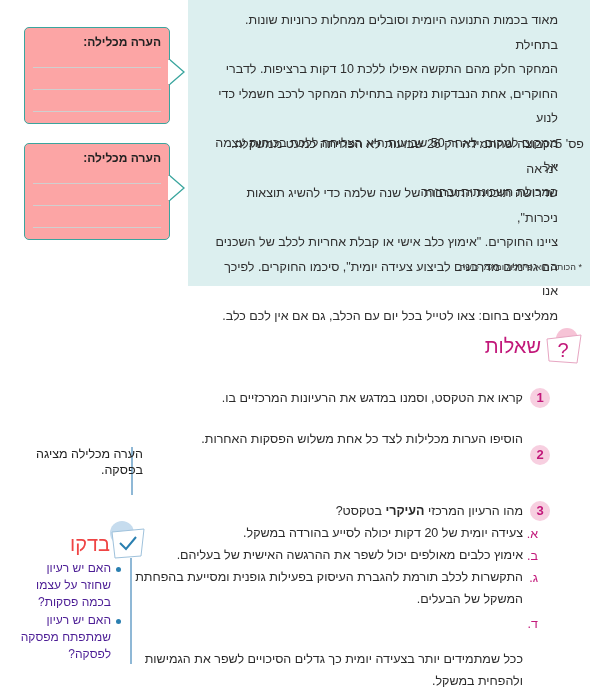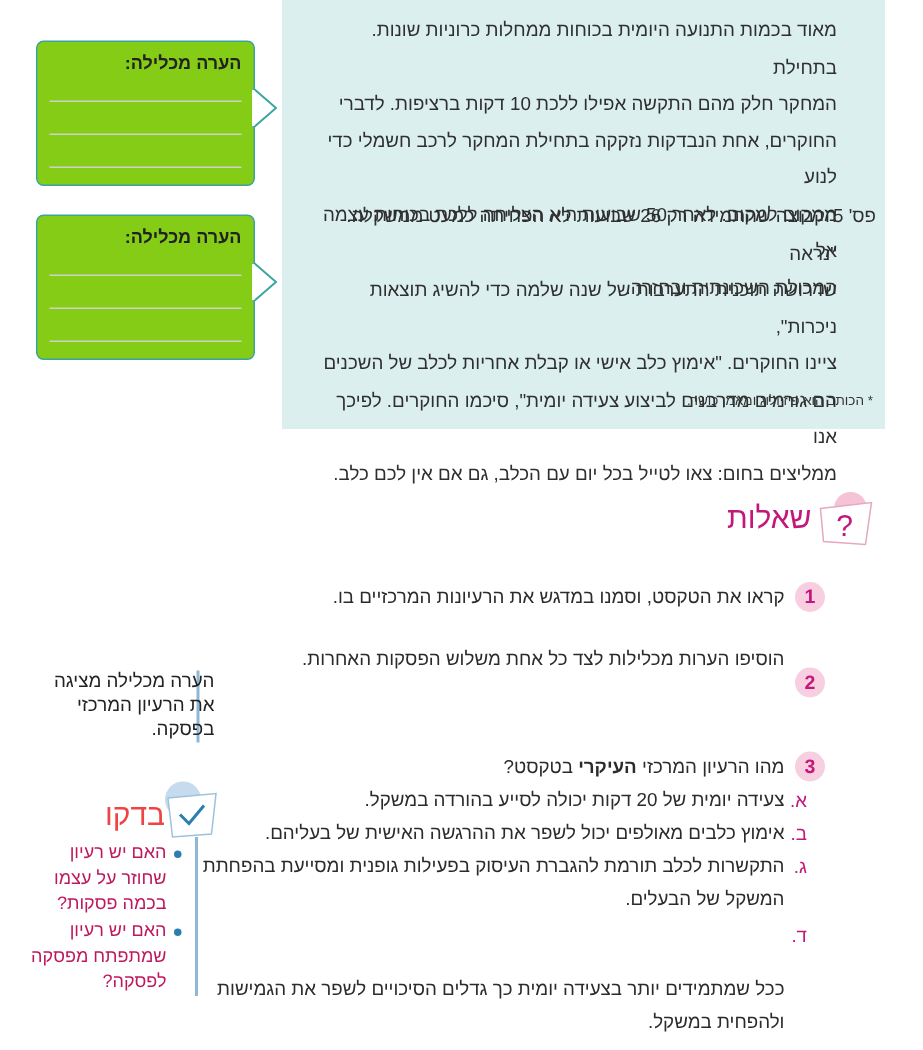--- a/index.html
+++ b/index.html
@@ -19,21 +19,21 @@
     .para1 { top:8px; }
     .para2 { top:132px; }
     .para-label {
       position:absolute; right:6px; top:132px; direction:rtl; font-size:12.5px; line-height:24.5px; color:#2f2f2f;
     }
     .footnote {
       position:absolute; right:8px; top:262px; direction:rtl; font-size:9px; color:#333;
     }
     
     .note {
-      left:24px; width:144px; height:95px; border:1.3px solid #3aa59e; border-radius:5px; background:#84cc16;
+      left:24px; width:144px; height:95px; border:1.3px solid #3aa59e; border-radius:5px; background:#fca5a5;
     }
     .note1 { top:27px; }
     .note2 { top:143px; }
     .note-title {
       position:absolute; right:8px; top:7px; direction:rtl; font-weight:bold; font-size:12px; color:#222;
     }
     .note-line { position:absolute; left:8px; right:8px; height:1px; background:#cfcfcf; }
     .note-arrow { position:absolute; right:-17px; top:30px; width:18px; height:28px; }
     
     .q-title {
@@ -51,30 +51,30 @@
     
     .tip {
       right:472px; top:446px; width:110px; direction:rtl; font-size:12.5px; line-height:16px; color:#222; text-align:right;
     }
     .tip-bar { left:131px; top:447px; width:1.5px; height:48px; background:#8fb8d6; }
     
     .check-title { left:70px; top:533px; direction:rtl; font-size:20px; color:#ef4444; }
     .check-icon { left:107px; top:520px; width:40px; height:40px; }
     .check-line { left:130px; top:558px; width:1.5px; height:106px; background:#8fb8d6; }
     .check-item {
-      position:absolute; direction:rtl; text-align:right; font-size:12px; line-height:17px; color:#be185d; width:95px;
+      position:absolute; direction:rtl; text-align:right; font-size:12px; line-height:17px; color:#4c1d95; width:95px;
     }
     .bullet { position:absolute; width:5px; height:5px; border-radius:50%; background:#2a7fb0; }
   </style>
 </head>
 <body>
 
 <div class="abs panel">
   <div class="para para1">
-    <div>מאוד בכמות התנועה היומית בכוחות ממחלות כרוניות שונות. בתחילת</div>
+    <div>מאוד בכמות התנועה היומית וסובלים ממחלות כרוניות שונות. בתחילת</div>
     <div>המחקר חלק מהם התקשה אפילו ללכת 10 דקות ברציפות. לדברי</div>
     <div>החוקרים, אחת הנבדקות נזקקה בתחילת המחקר לרכב חשמלי כדי לנוע</div>
     <div>ממקום למקום. לאחר 50 שבועות היא הצליחה ללכת בכוחות עצמה אל</div>
     <div>המכולת השכונתית ובחזרה.</div>
   </div>
   <div class="para-label">פס' 5</div>
   <div class="para para2">
     <div>הקבוצה שהתמידה רק 26 שבועות לא הפחיתה כמעט ממשקלה. "נראה</div>
     <div>שדרושה תוכנית התערבות של שנה שלמה כדי להשיג תוצאות ניכרות",</div>
     <div>ציינו החוקרים. "אימוץ כלב אישי או קבלת אחריות לכלב של השכנים</div>
@@ -114,21 +114,20 @@
 
 <div class="abs num" style="left:530px; top:388px;">1</div>
 <div class="abs q-text" style="right:92px; top:391px;">קראו את הטקסט, וסמנו במדגש את הרעיונות המרכזיים בו.</div>
 
 <div class="abs num" style="left:530px; top:445px;">2</div>
 <div class="abs q-text" style="right:92px; top:432px;">הוסיפו הערות מכלילות לצד כל אחת משלוש הפסקות האחרות.</div>
 
 <div class="abs tip-bar"></div>
 <div class="abs tip">
   <div>הערה מכלילה מציגה</div>
-  <div>את הרעיון המרכזי</div>
   <div>בפסקה.</div>
 </div>
 
 <div class="abs num" style="left:530px; top:501px;">3</div>
 <div class="abs q-text" style="right:92px; top:504px;">
   <span>מהו הרעיון המרכזי </span><b>העיקרי</b><span> בטקסט?</span>
 </div>
 
 <div class="abs opt-letter" style="right:77px; top:527px;">א.</div>
 <div class="abs opt-text" style="right:92px; top:522px;">

